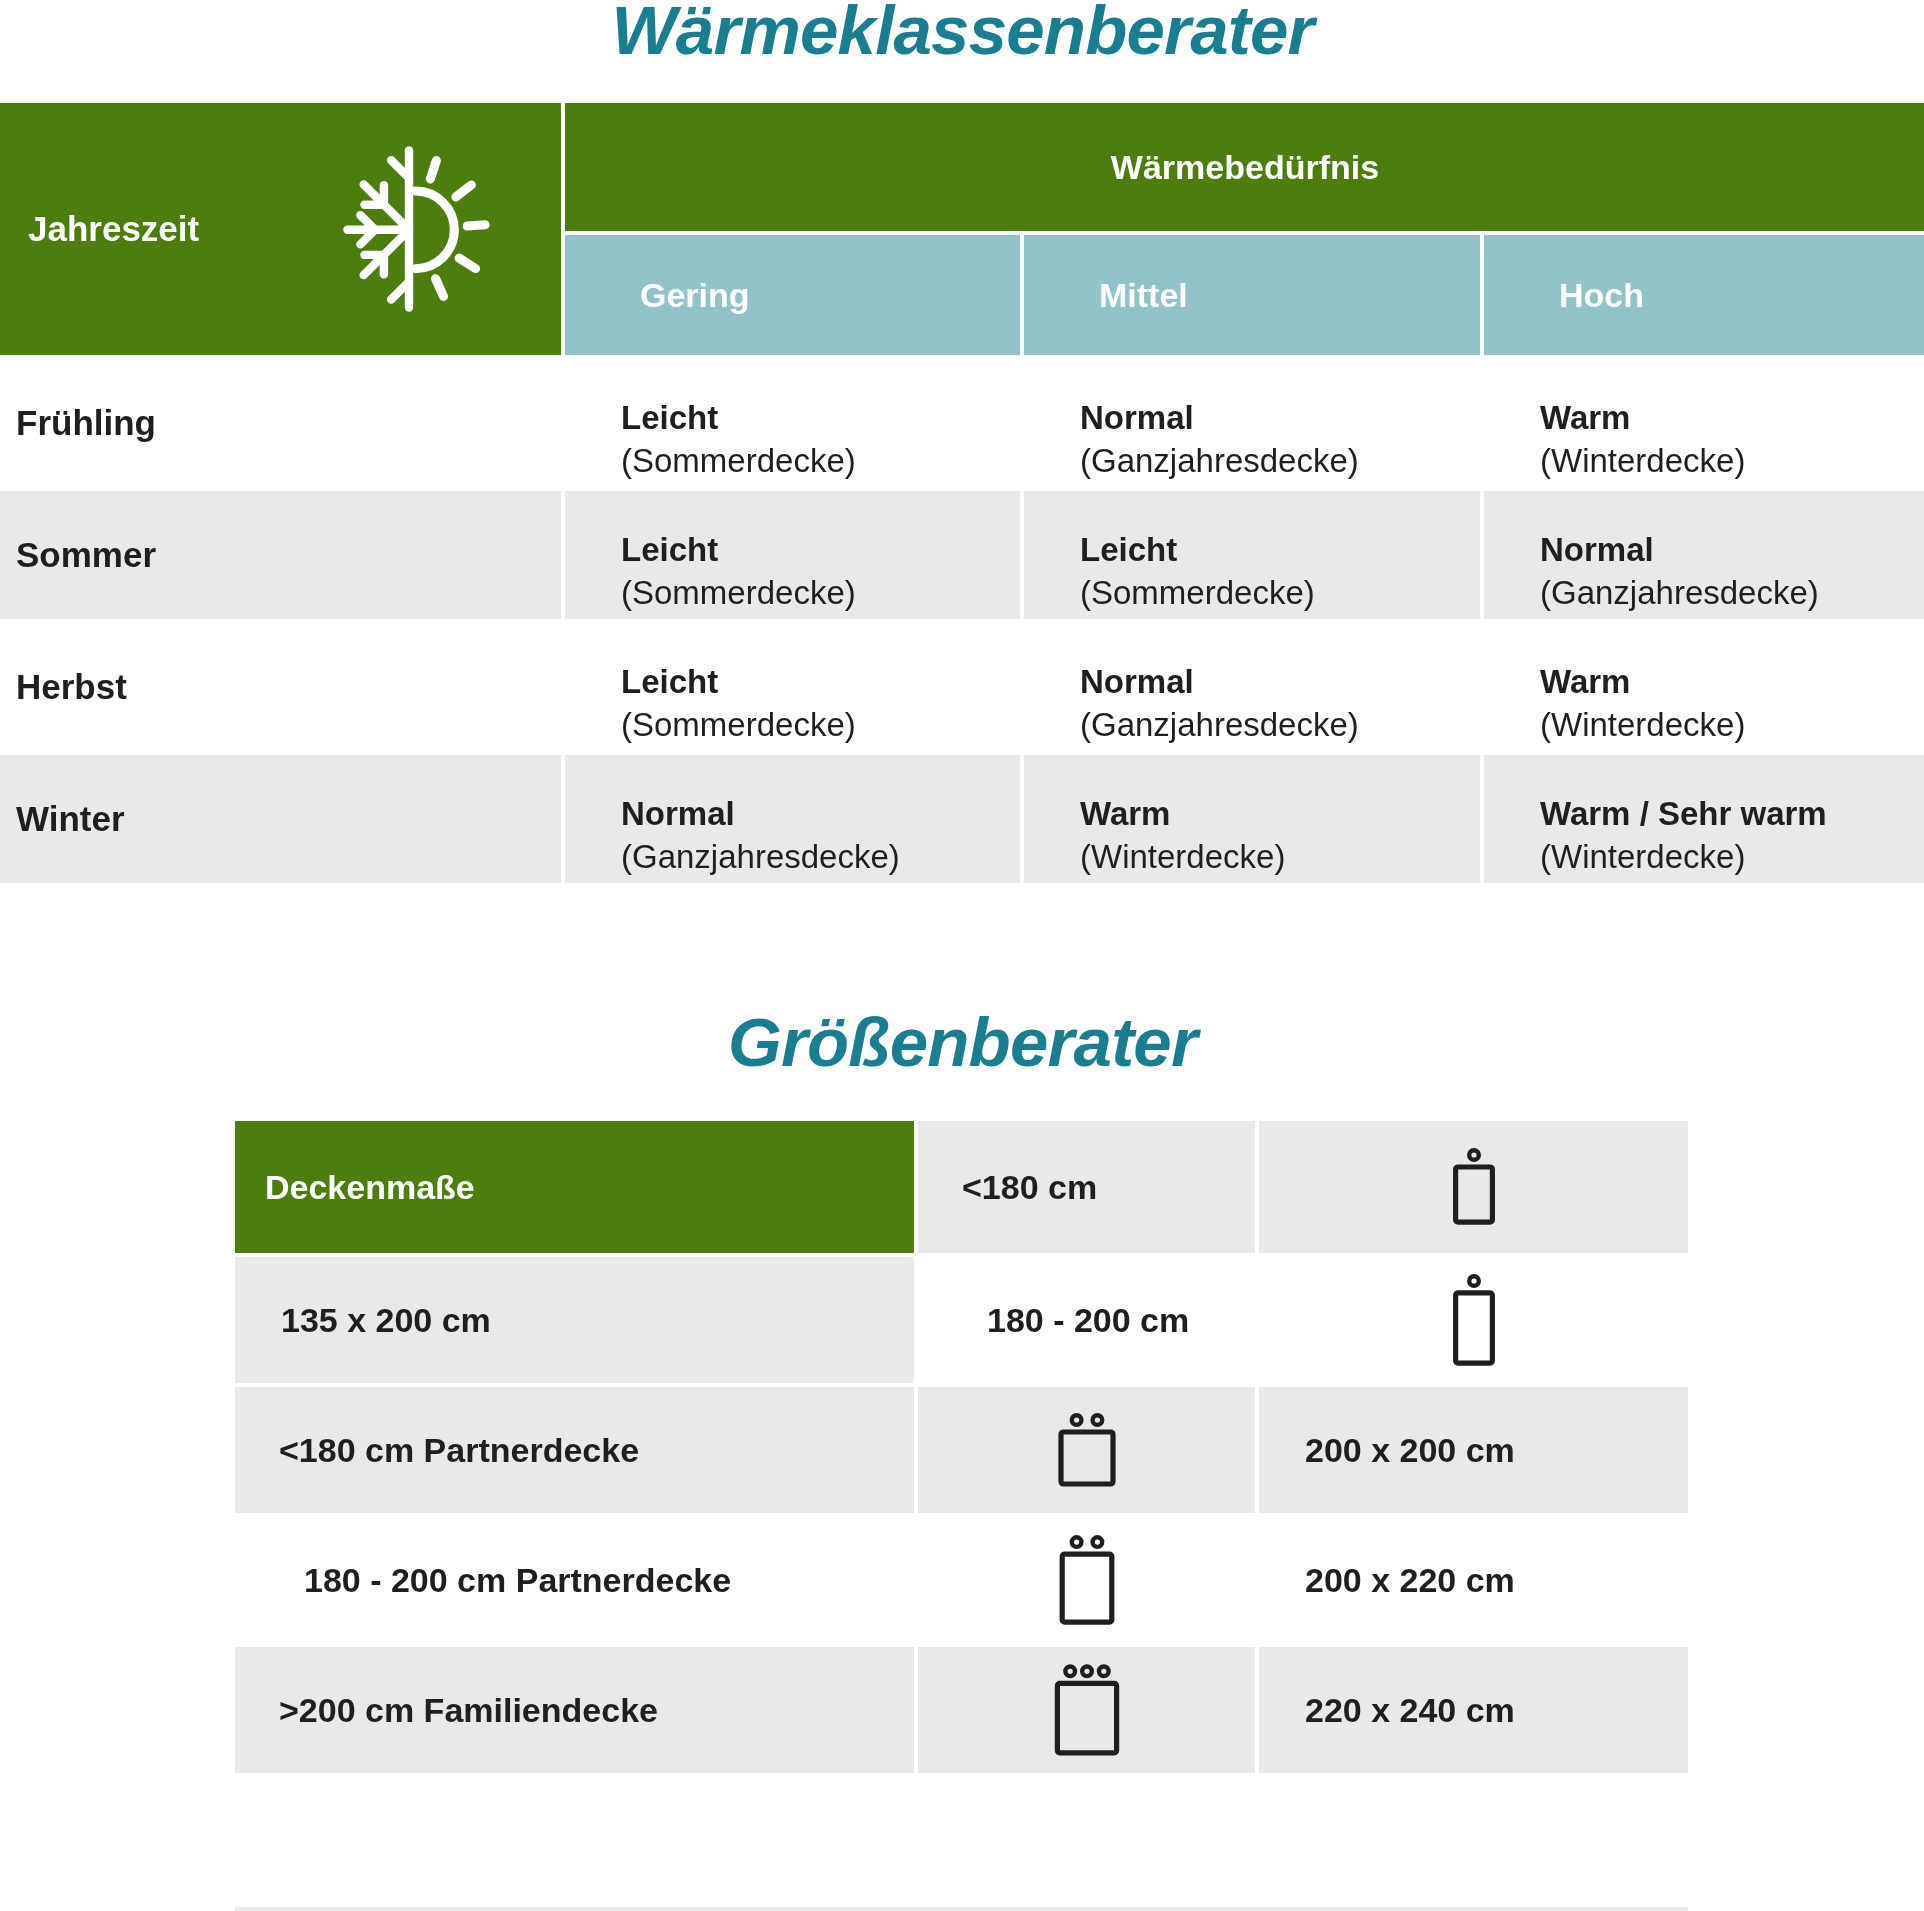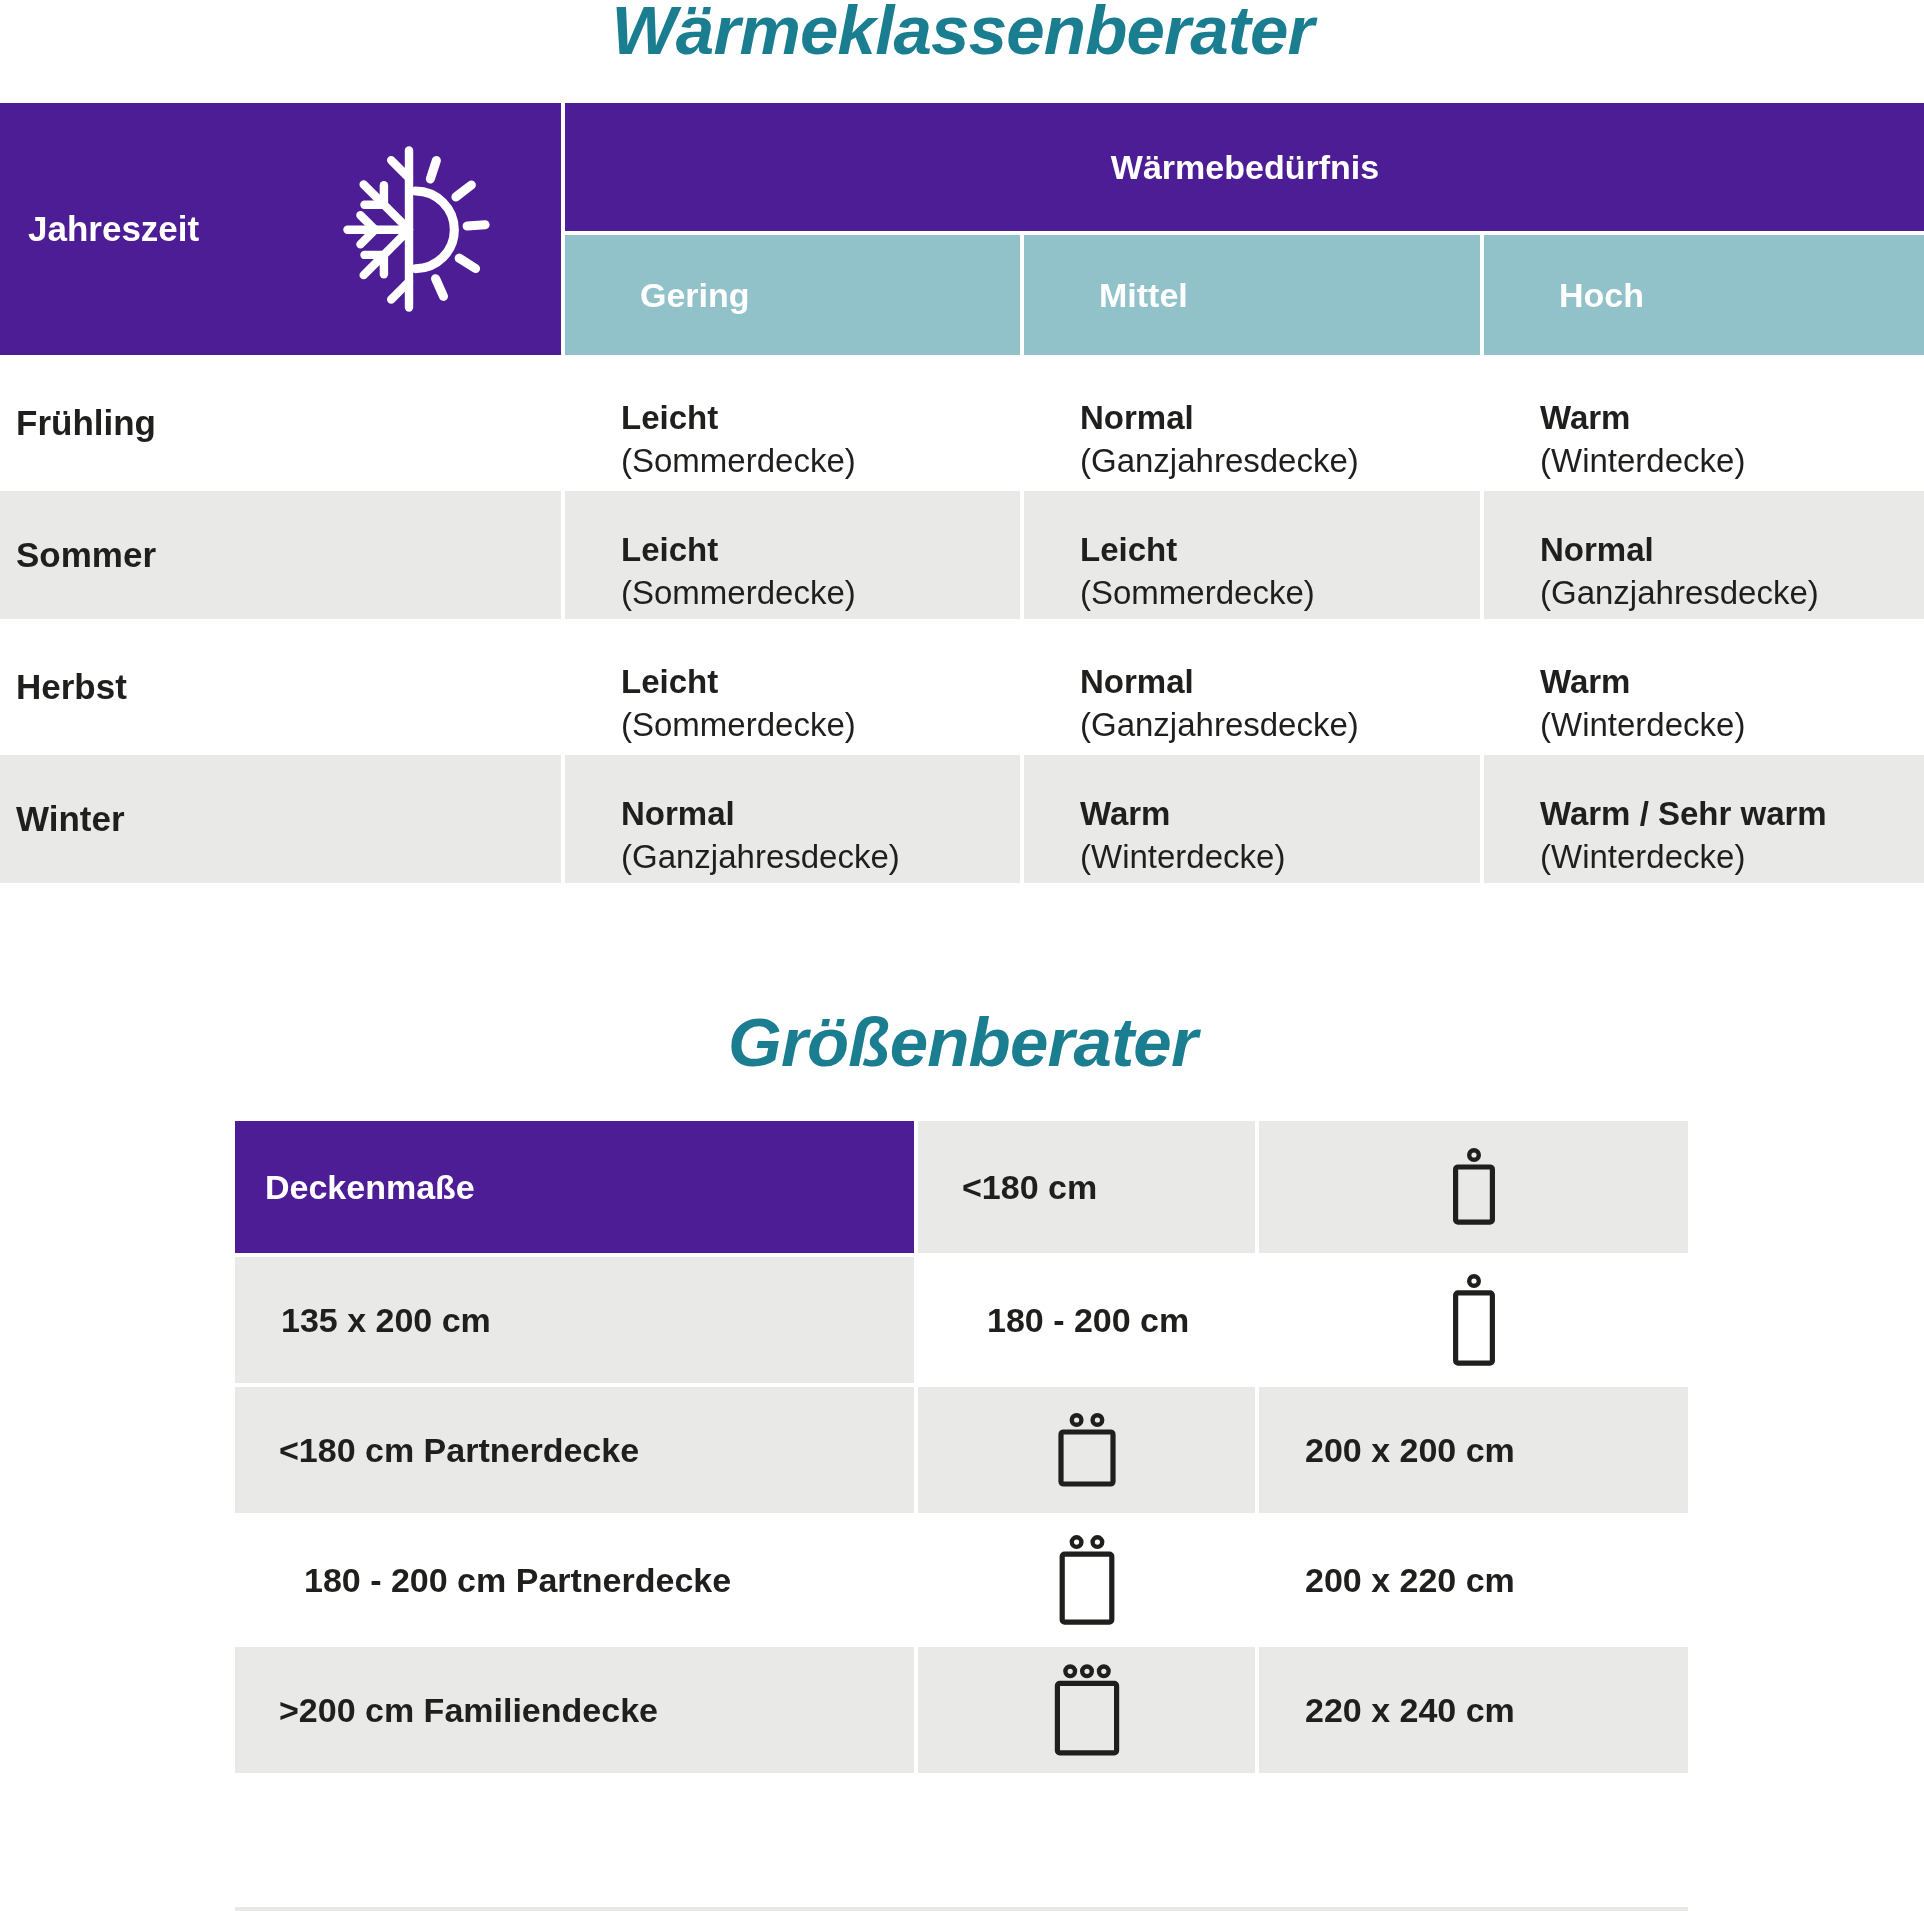--- a/index.html
+++ b/index.html
@@ -17,21 +17,21 @@
 
   
   .warmth-table {
     position:absolute; left:0; top:103px; width:1925px;
     display:grid;
     grid-template-columns:561px 455px 456px 441px;
     grid-template-rows:128px 120px 128px 128px 128px 128px;
     gap:4px;
   }
   .cell { display:flex; align-items:center; }
-  .teal       { background:#4c1d95; color:#ffffff; }
+  .teal       { background:#4d7c0f; color:#ffffff; }
   .teal-light { background:#92c2c9; color:#ffffff; }
   .gray       { background:#e9e9e8; }
   .white      { background:#ffffff; }
 
   .jahreszeit { grid-row:1 / 3; grid-column:1; padding-left:28px; }
   .jz-label   { font-size:35px; font-weight:bold; }
   .snowsun    { margin-left:128px; flex:0 0 auto; }
 
   .need  { grid-column:2 / 5; grid-row:1; justify-content:center;
            font-size:34px; font-weight:bold; }

